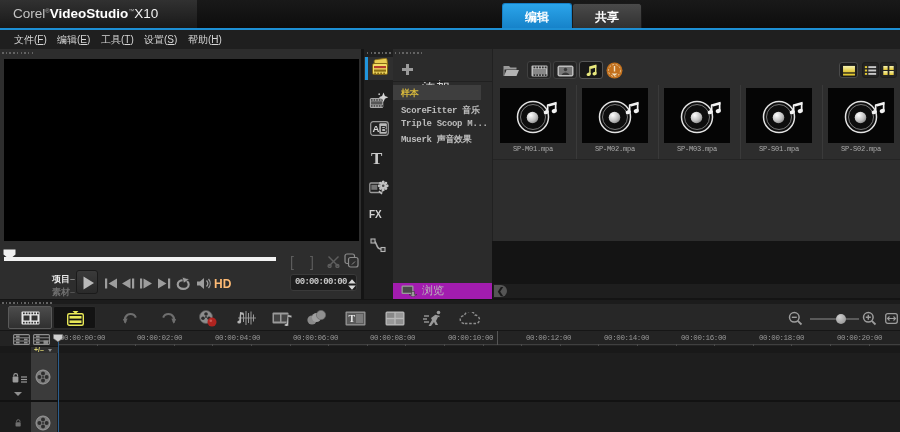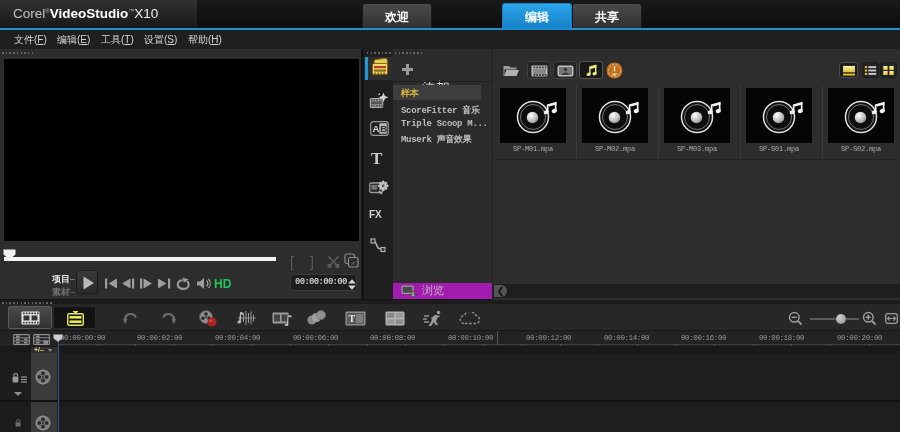--- a/index.html
+++ b/index.html
@@ -18,21 +18,21 @@
  text-align:center;line-height:26px;}
 .tab.active{background:linear-gradient(#2ba5ea,#1581c8);border-color:#1581c8;}
 #blueline{position:absolute;left:0;top:28px;width:900px;height:2px;background:#1d8fd4;}
 
 #menubar{position:absolute;left:0;top:30px;width:900px;height:19px;background:#1f1f1f;color:#d6d6d6;font-size:10px;}
 #menubar span{position:absolute;top:3px;}
 
 #leftpanel{position:absolute;left:0;top:49px;width:361px;height:250px;background:#2d2d2d;}
 #vtoolbar{position:absolute;left:364px;top:49px;width:29px;height:250px;background:#1f1f1f;}
 #listpanel{position:absolute;left:393px;top:49px;width:99px;height:250px;background:#2b2b2b;}
-#gallery{position:absolute;left:492px;top:49px;width:408px;height:294px;background:#2d2d2d;border-left:1px solid #212121;}
+#gallery{position:absolute;left:492px;top:49px;width:408px;height:192px;background:#2d2d2d;border-left:1px solid #212121;}
 .dots{position:absolute;height:2px;background-image:repeating-linear-gradient(90deg,#636363 0,#636363 1.5px,transparent 1.5px,transparent 3.7px);}
 #screen{position:absolute;left:4px;top:10px;width:355px;height:182px;background:#000;}
 
 #scrubbar{position:absolute;left:4px;top:208px;width:272px;height:4px;background:#f2f2f2;}
 #scrubmark{position:absolute;left:3px;top:200px;}
 
 .trimico{position:absolute;top:205px;color:#5c5c5c;font-size:14px;}
 
 #lblproj{position:absolute;left:52px;top:224px;font-size:9px;font-weight:bold;color:#e8e8e8;}
 #lblclip{position:absolute;left:52px;top:237px;font-size:9px;font-weight:bold;color:#6f6f6f;}
@@ -59,21 +59,20 @@
 .gbtn svg,.vbtn svg{display:block;margin:0 auto;}
 .cellsep{position:absolute;top:0;width:1px;height:74px;background:#3a3a3a;}
 .thumb{position:absolute;top:39px;width:66px;height:55px;background:#050505;}
 .fname{position:absolute;top:96px;width:66px;text-align:center;font-family:"Liberation Mono",monospace;font-size:7px;color:#ababab;letter-spacing:-0.2px;}
 </style>
 </head>
 <body>
 <div id="topbar">
   <div id="logoplate"></div>
   <div id="logo">Corel<sup>®</sup><b>VideoStudio</b><sup>™</sup><span class="x">X10</span></div>
-  <div class="tab" style="left:362px;">欢迎</div>
   <div class="tab" style="left:572px;">共享</div>
   <div class="tab active" style="left:502px;">编辑</div>
 </div>
 <div id="blueline"></div>
 <div id="menubar">
   <span style="left:14px;">文件(<u>F</u>)</span>
   <span style="left:57px;">编辑(<u>E</u>)</span>
   <span style="left:101px;">工具(<u>T</u>)</span>
   <span style="left:144px;">设置(<u>S</u>)</span>
   <span style="left:188px;">帮助(<u>H</u>)</span>
@@ -125,21 +124,21 @@
   </svg>
   <svg class="abs" style="left:176px;top:228px;" width="15" height="13" viewBox="0 0 15 13">
     <ellipse cx="7.2" cy="7.5" rx="5.5" ry="4.4" fill="none" stroke="#9d9d9d" stroke-width="2.1"></ellipse>
     <path d="M6.2 0.1 L13.4 2.3 L7.6 6.2 z" fill="#9d9d9d" stroke="#2d2d2d" stroke-width="0.7"></path>
   </svg>
   <svg class="abs" style="left:196px;top:228px;" width="16" height="13" viewBox="0 0 16 13">
     <path d="M1 4.5 h3 l4 -3.5 v11 l-4 -3.5 h-3 z" fill="#9d9d9d"></path>
     <path d="M10.5 3.5 a4.5 4.5 0 0 1 0 6" fill="none" stroke="#9d9d9d" stroke-width="1.3"></path>
     <path d="M12.5 2 a7 7 0 0 1 0 9" fill="none" stroke="#9d9d9d" stroke-width="1.3"></path>
   </svg>
-  <div class="abs" style="left:214px;top:228px;font-size:12px;font-weight:bold;color:#22c55e;">HD</div>
+  <div class="abs" style="left:214px;top:228px;font-size:12px;font-weight:bold;color:#fdba74;">HD</div>
   </div>
   <div id="tcode">00:00:00:00</div>
   <svg class="abs" style="left:348px;top:230px;" width="8" height="11" viewBox="0 0 8 11">
     <path d="M4 0.3 L7.8 4.4 H0.2 z" fill="#d8d8d8"></path>
     <path d="M4 10.7 L0.2 6.6 H7.8 z" fill="#d8d8d8"></path>
   </svg>
 </div>
 
 <div id="vtoolbar">
   <div class="dots" style="left:3px;top:3px;width:24px;"></div>

